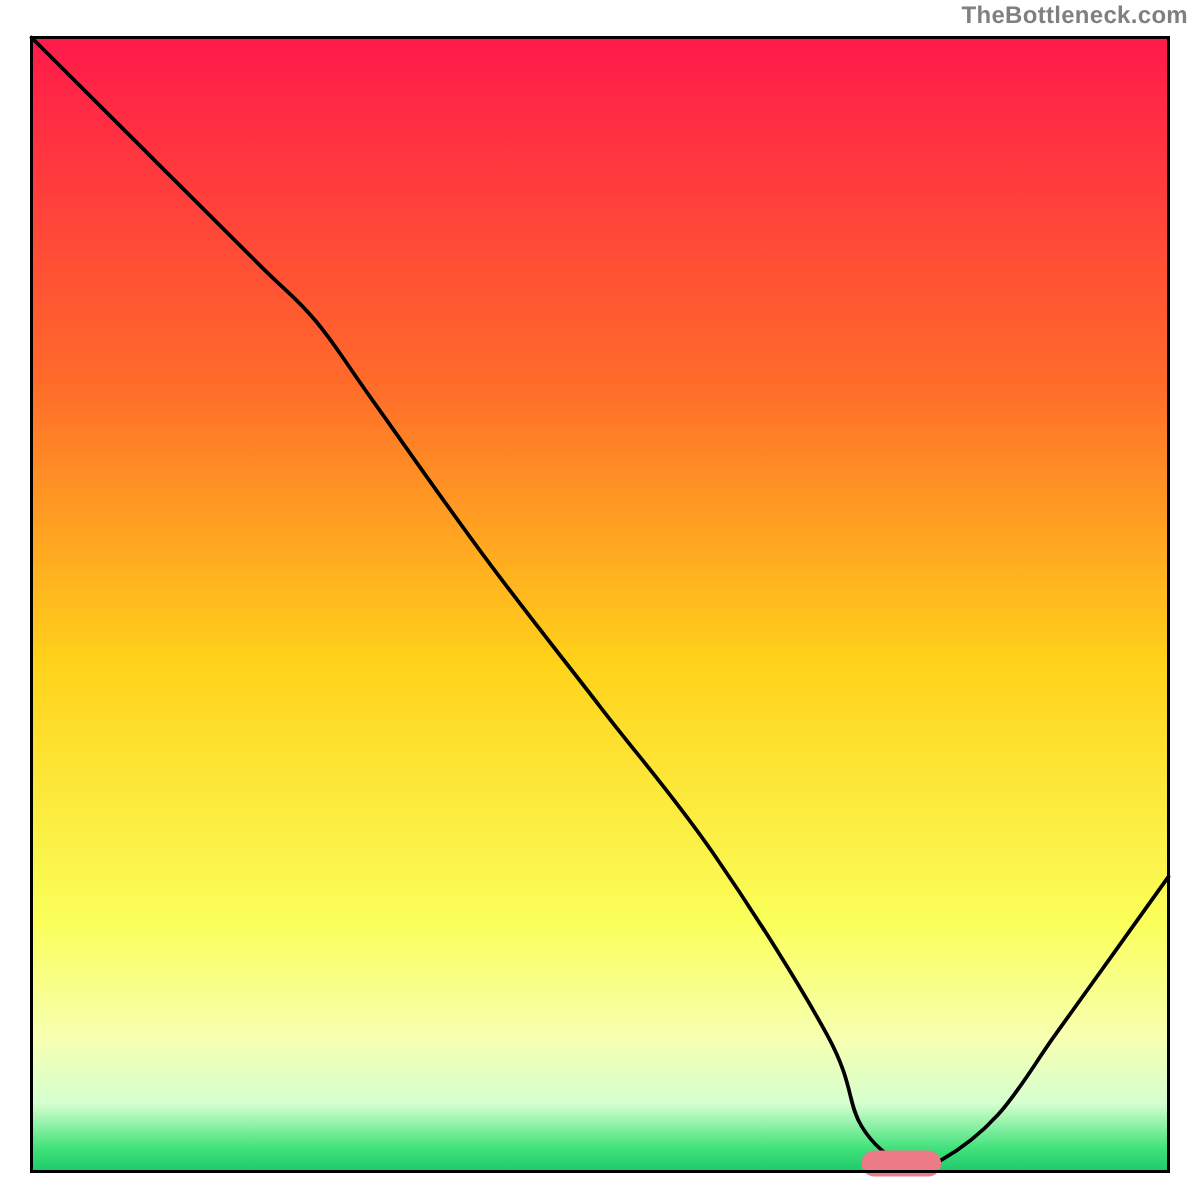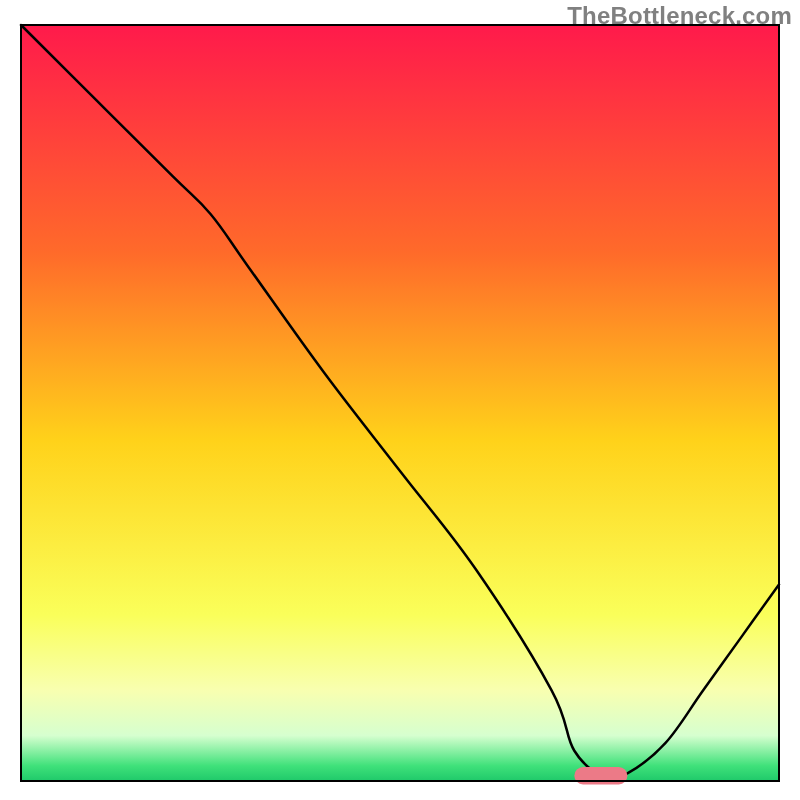--- a/index.html
+++ b/index.html
@@ -7,21 +7,21 @@
   .stage {
     position: relative;
     width: 800px;
     height: 800px;
   }
   .watermark {
     position: absolute;
     top: 2px;
     right: 8px;
     font-family: Arial, Helvetica, sans-serif;
-    font-size: 24px;
+    font-size: 16px;
     font-weight: 600;
     color: #808080;
     letter-spacing: 0.2px;
   }
   svg { display: block; }
 </style>
 </head>
 <body>
 
 <div class="stage">

